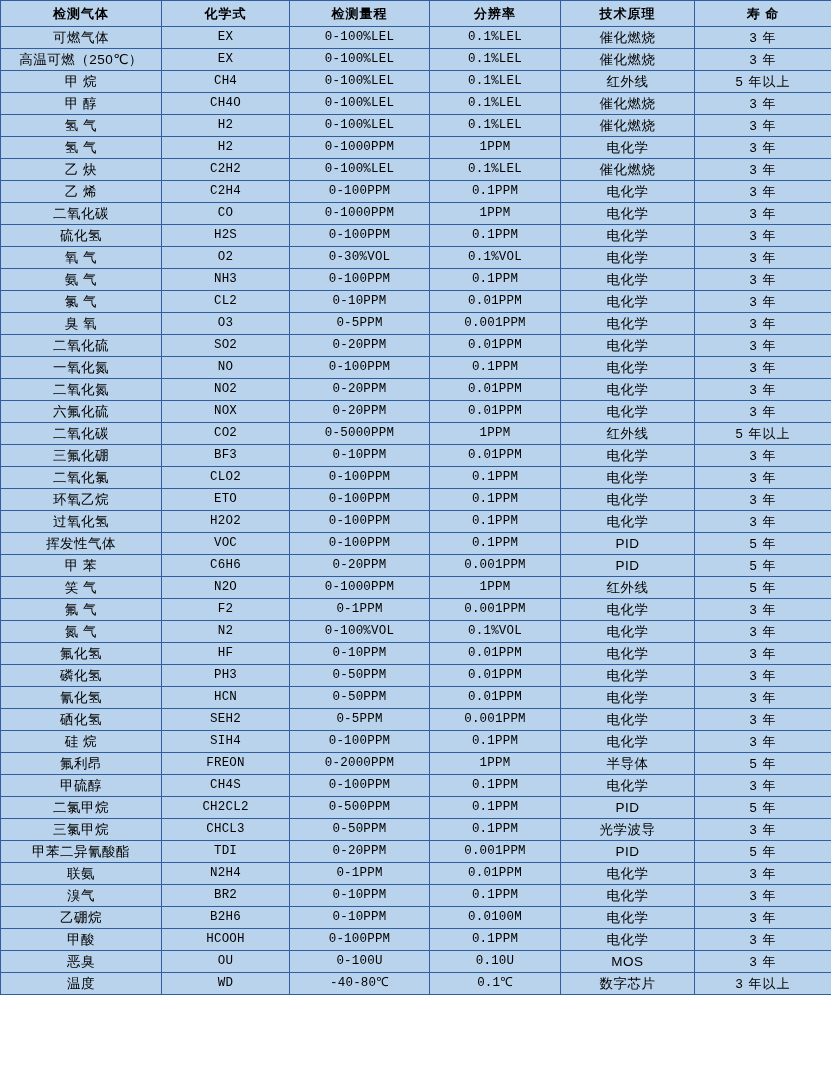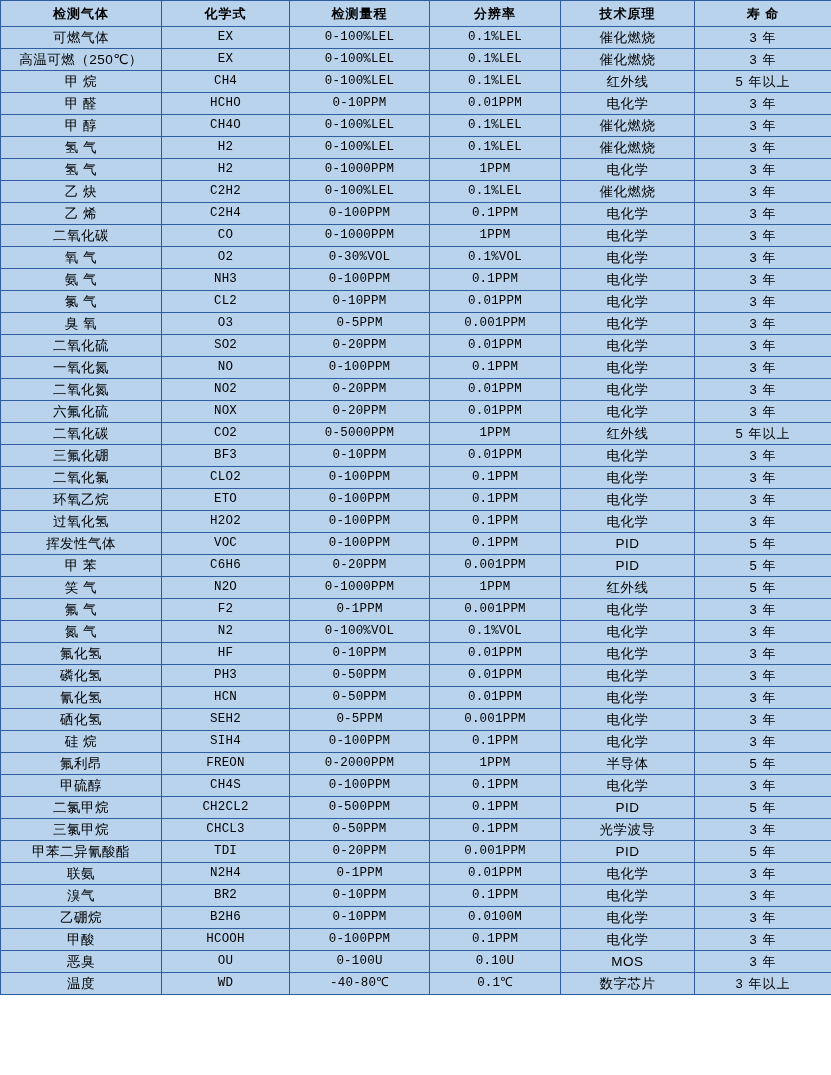--- a/index.html
+++ b/index.html
@@ -99,28 +99,20 @@
       </tr>
       <tr>
         <td class="name">甲 烷</td>
         <td class="mono">CH4</td>
         <td class="mono">0-100%LEL</td>
         <td class="mono">0.1%LEL</td>
         <td class="name">红外线</td>
         <td class="life">5 年以上</td>
       </tr>
       <tr>
-        <td class="name">甲 醛</td>
-        <td class="mono">HCHO</td>
-        <td class="mono">0-10PPM</td>
-        <td class="mono">0.01PPM</td>
-        <td class="name">电化学</td>
-        <td class="life">3 年</td>
-      </tr>
-      <tr>
         <td class="name">甲 醇</td>
         <td class="mono">CH4O</td>
         <td class="mono">0-100%LEL</td>
         <td class="mono">0.1%LEL</td>
         <td class="name">催化燃烧</td>
         <td class="life">3 年</td>
       </tr>
       <tr>
         <td class="name">氢 气</td>
         <td class="mono">H2</td>
@@ -151,20 +143,28 @@
         <td class="mono">0-100PPM</td>
         <td class="mono">0.1PPM</td>
         <td class="name">电化学</td>
         <td class="life">3 年</td>
       </tr>
       <tr>
         <td class="name">二氧化碳</td>
         <td class="mono">CO</td>
         <td class="mono">0-1000PPM</td>
         <td class="mono">1PPM</td>
+        <td class="name">电化学</td>
+        <td class="life">3 年</td>
+      </tr>
+      <tr>
+        <td class="name">硫化氢</td>
+        <td class="mono">H2S</td>
+        <td class="mono">0-100PPM</td>
+        <td class="mono">0.1PPM</td>
         <td class="name">电化学</td>
         <td class="life">3 年</td>
       </tr>
       <tr>
         <td class="name">氧 气</td>
         <td class="mono">O2</td>
         <td class="mono">0-30%VOL</td>
         <td class="mono">0.1%VOL</td>
         <td class="name">电化学</td>
         <td class="life">3 年</td>

